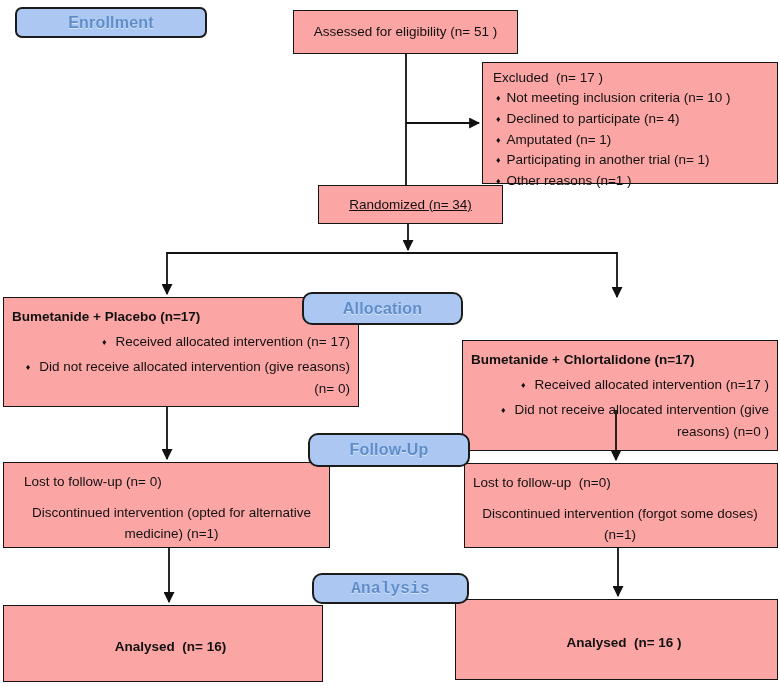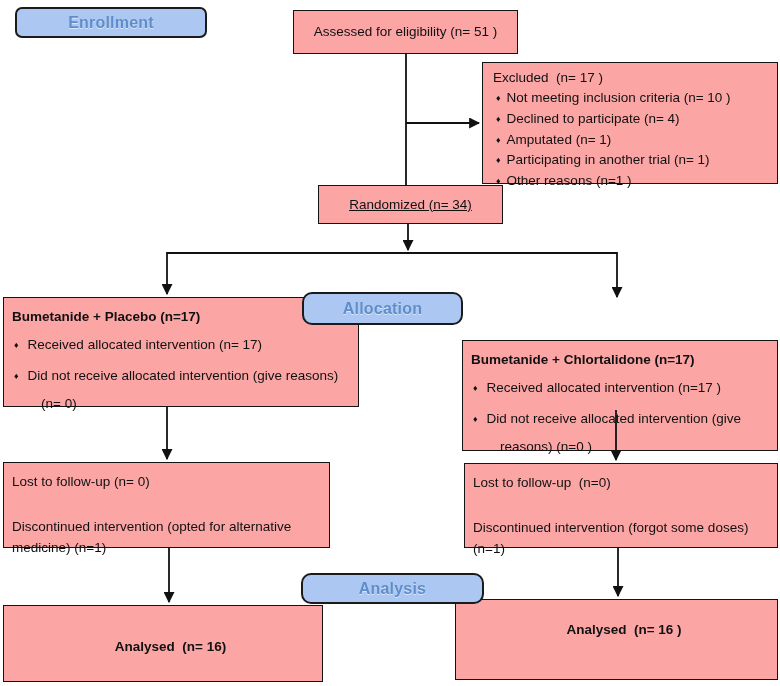--- a/index.html
+++ b/index.html
@@ -24,44 +24,44 @@
   #box-assessed   { left:293px; top:10px;  width:225px; height:44px; }
   #box-excluded   { left:482px; top:62px;  width:296px; height:122px; padding:5px 6px 0 10px; }
   #box-excluded .plain-title { line-height:20px; }
   #box-excluded .bullets li { padding-left:16px; text-indent:-13px; line-height:19.8px; }
   #box-excluded .diam { margin-right:6px; }
   #box-randomized { left:318px; top:185px; width:185px; height:39px;text-decoration:underline; }
 
   #box-alloc-left  { left:3px;   top:297px; width:356px; height:110px; padding:8px 8px 0 8px; }
   #box-alloc-right { left:462px; top:300px; width:316px; height:111px; padding:8px 8px 0 8px;margin-top:40px; }
   .alloc .bullets { margin-top:4px; }
-  .alloc .bullets li { padding-left:29px; text-indent:-27px; line-height:27px; margin-bottom:3px; }
+  .alloc .bullets li { padding-left:29px; text-indent:-27px; line-height:22px; margin-bottom:3px;text-align:right; }
   .alloc .diam { margin-right:9px; }
 
-  #box-followup-left  { left:3px;   top:462px; width:327px; height:86px; padding:8px 10px 0 8px; }
+  #box-followup-left  { left:3px;   top:462px; width:327px; height:86px; padding:8px 10px 0 20px; }
   #box-followup-right { left:464px; top:463px; width:314px; height:85px; padding:8px 10px 16px 8px; }
   .followup p { margin:0; line-height:21px; white-space:pre-wrap; }
-  .followup p + p { margin-top:24px; }
+  .followup p + p { margin-top:10px;text-align:center; }
 
   #box-analysis-left  { left:3px;   top:605px; width:320px; height:77px; padding-top:11px; text-align:center; font-weight:bold; white-space:pre-wrap; }
-  #box-analysis-right { left:455px; top:599px; width:323px; height:81px; text-align:center; font-weight:bold; white-space:pre-wrap; }
+  #box-analysis-right { left:455px; top:599px; width:323px; height:81px; padding-top:13px; text-align:center; font-weight:bold; white-space:pre-wrap; }
 
   .stage-btn {
     position:absolute; z-index:3; box-sizing:border-box;
     display:flex; align-items:center; justify-content:center;
     background:var(--stage_fill,#abc7f2);
     border:2px solid var(--stage_border,#1b1b1b);
     color:var(--stage_text,#5e8dc9);
     font-weight:bold; font-size:16px; letter-spacing:0.2px;
     text-shadow:0 1px 0 rgba(255,255,255,0.55);
   }
   #btn-enrollment { left:15px;  top:7px;   width:192px; height:31px; border-radius:7px; }
   #btn-allocation { left:302px; top:278px; width:161px; height:33px; border-radius:10px;margin-top:14px; }
   #btn-followup   { left:308px; top:433px; width:162px; height:34px; border-radius:10px; }
-  #btn-analysis   { left:301px; top:573px; width:183px; height:31px; border-radius:10px; }
+  #btn-analysis   { left:312px; top:573px; width:157px; height:31px; border-radius:10px;font-family:Liberation Mono, monospace; }
 </style>
 </head>
 <body>
 
 <div class="canvas">
 
   <svg class="connectors" width="780" height="686">
     <defs>
       <marker id="arrow" viewBox="0 0 10 10" refX="9" refY="5" markerWidth="11" markerHeight="11" orient="auto" markerUnits="userSpaceOnUse">
         <path d="M0,0 L10,5 L0,10 z" fill="#111"></path>
@@ -120,20 +120,21 @@
   <div class="box alloc" id="box-alloc-right">
     <div class="box-title">Bumetanide + Chlortalidone (n=17)</div>
     <ul class="bullets">
 
         <li><span class="diam">♦</span><span class="li-text">Received allocated intervention (n=17 )</span></li>
 
         <li><span class="diam">♦</span><span class="li-text">Did not receive allocated intervention (give reasons) (n=0 )</span></li>
       </ul>
   </div>
 
+  <div class="stage-btn" id="btn-followup">Follow-Up</div>
 
   <div class="box followup" id="box-followup-left">
     <p>Lost to follow-up (n= 0)</p>
     <p>Discontinued intervention (opted for alternative medicine) (n=1)</p>
   </div>
 
   <div class="box followup" id="box-followup-right">
     <p>Lost to follow-up  (n=0)</p>
     <p>Discontinued intervention (forgot some doses) (n=1)</p>
   </div>

